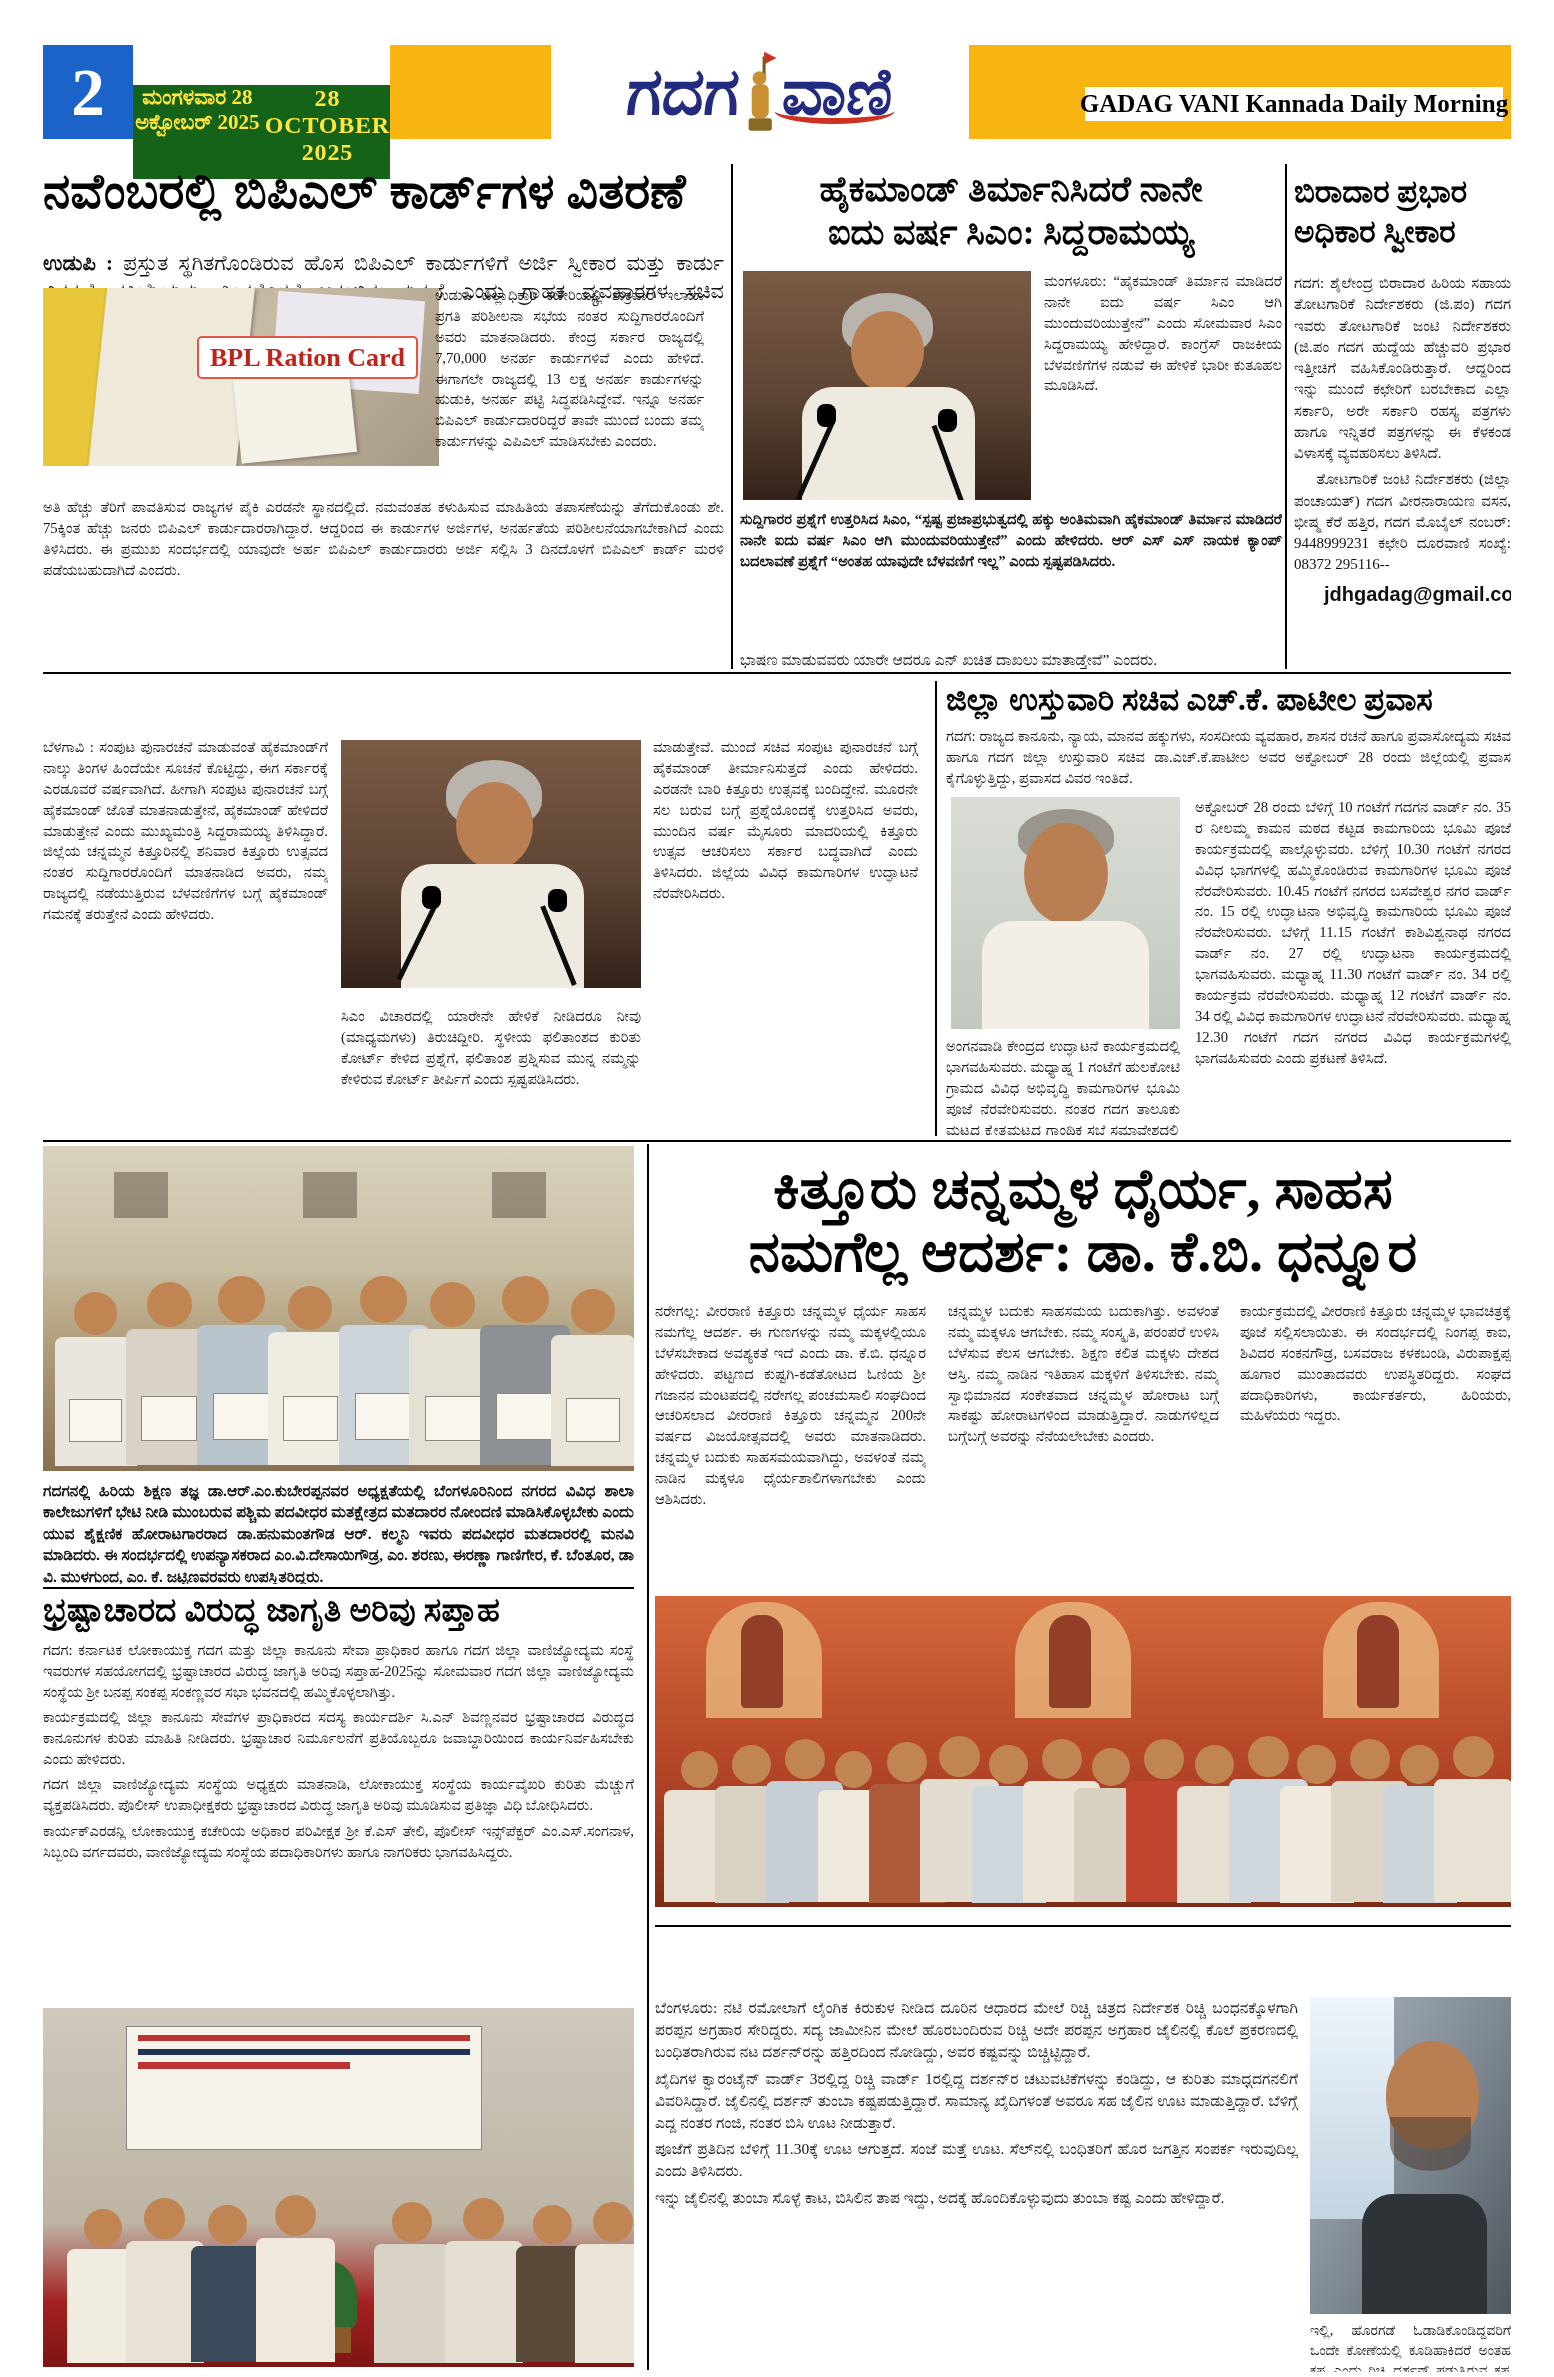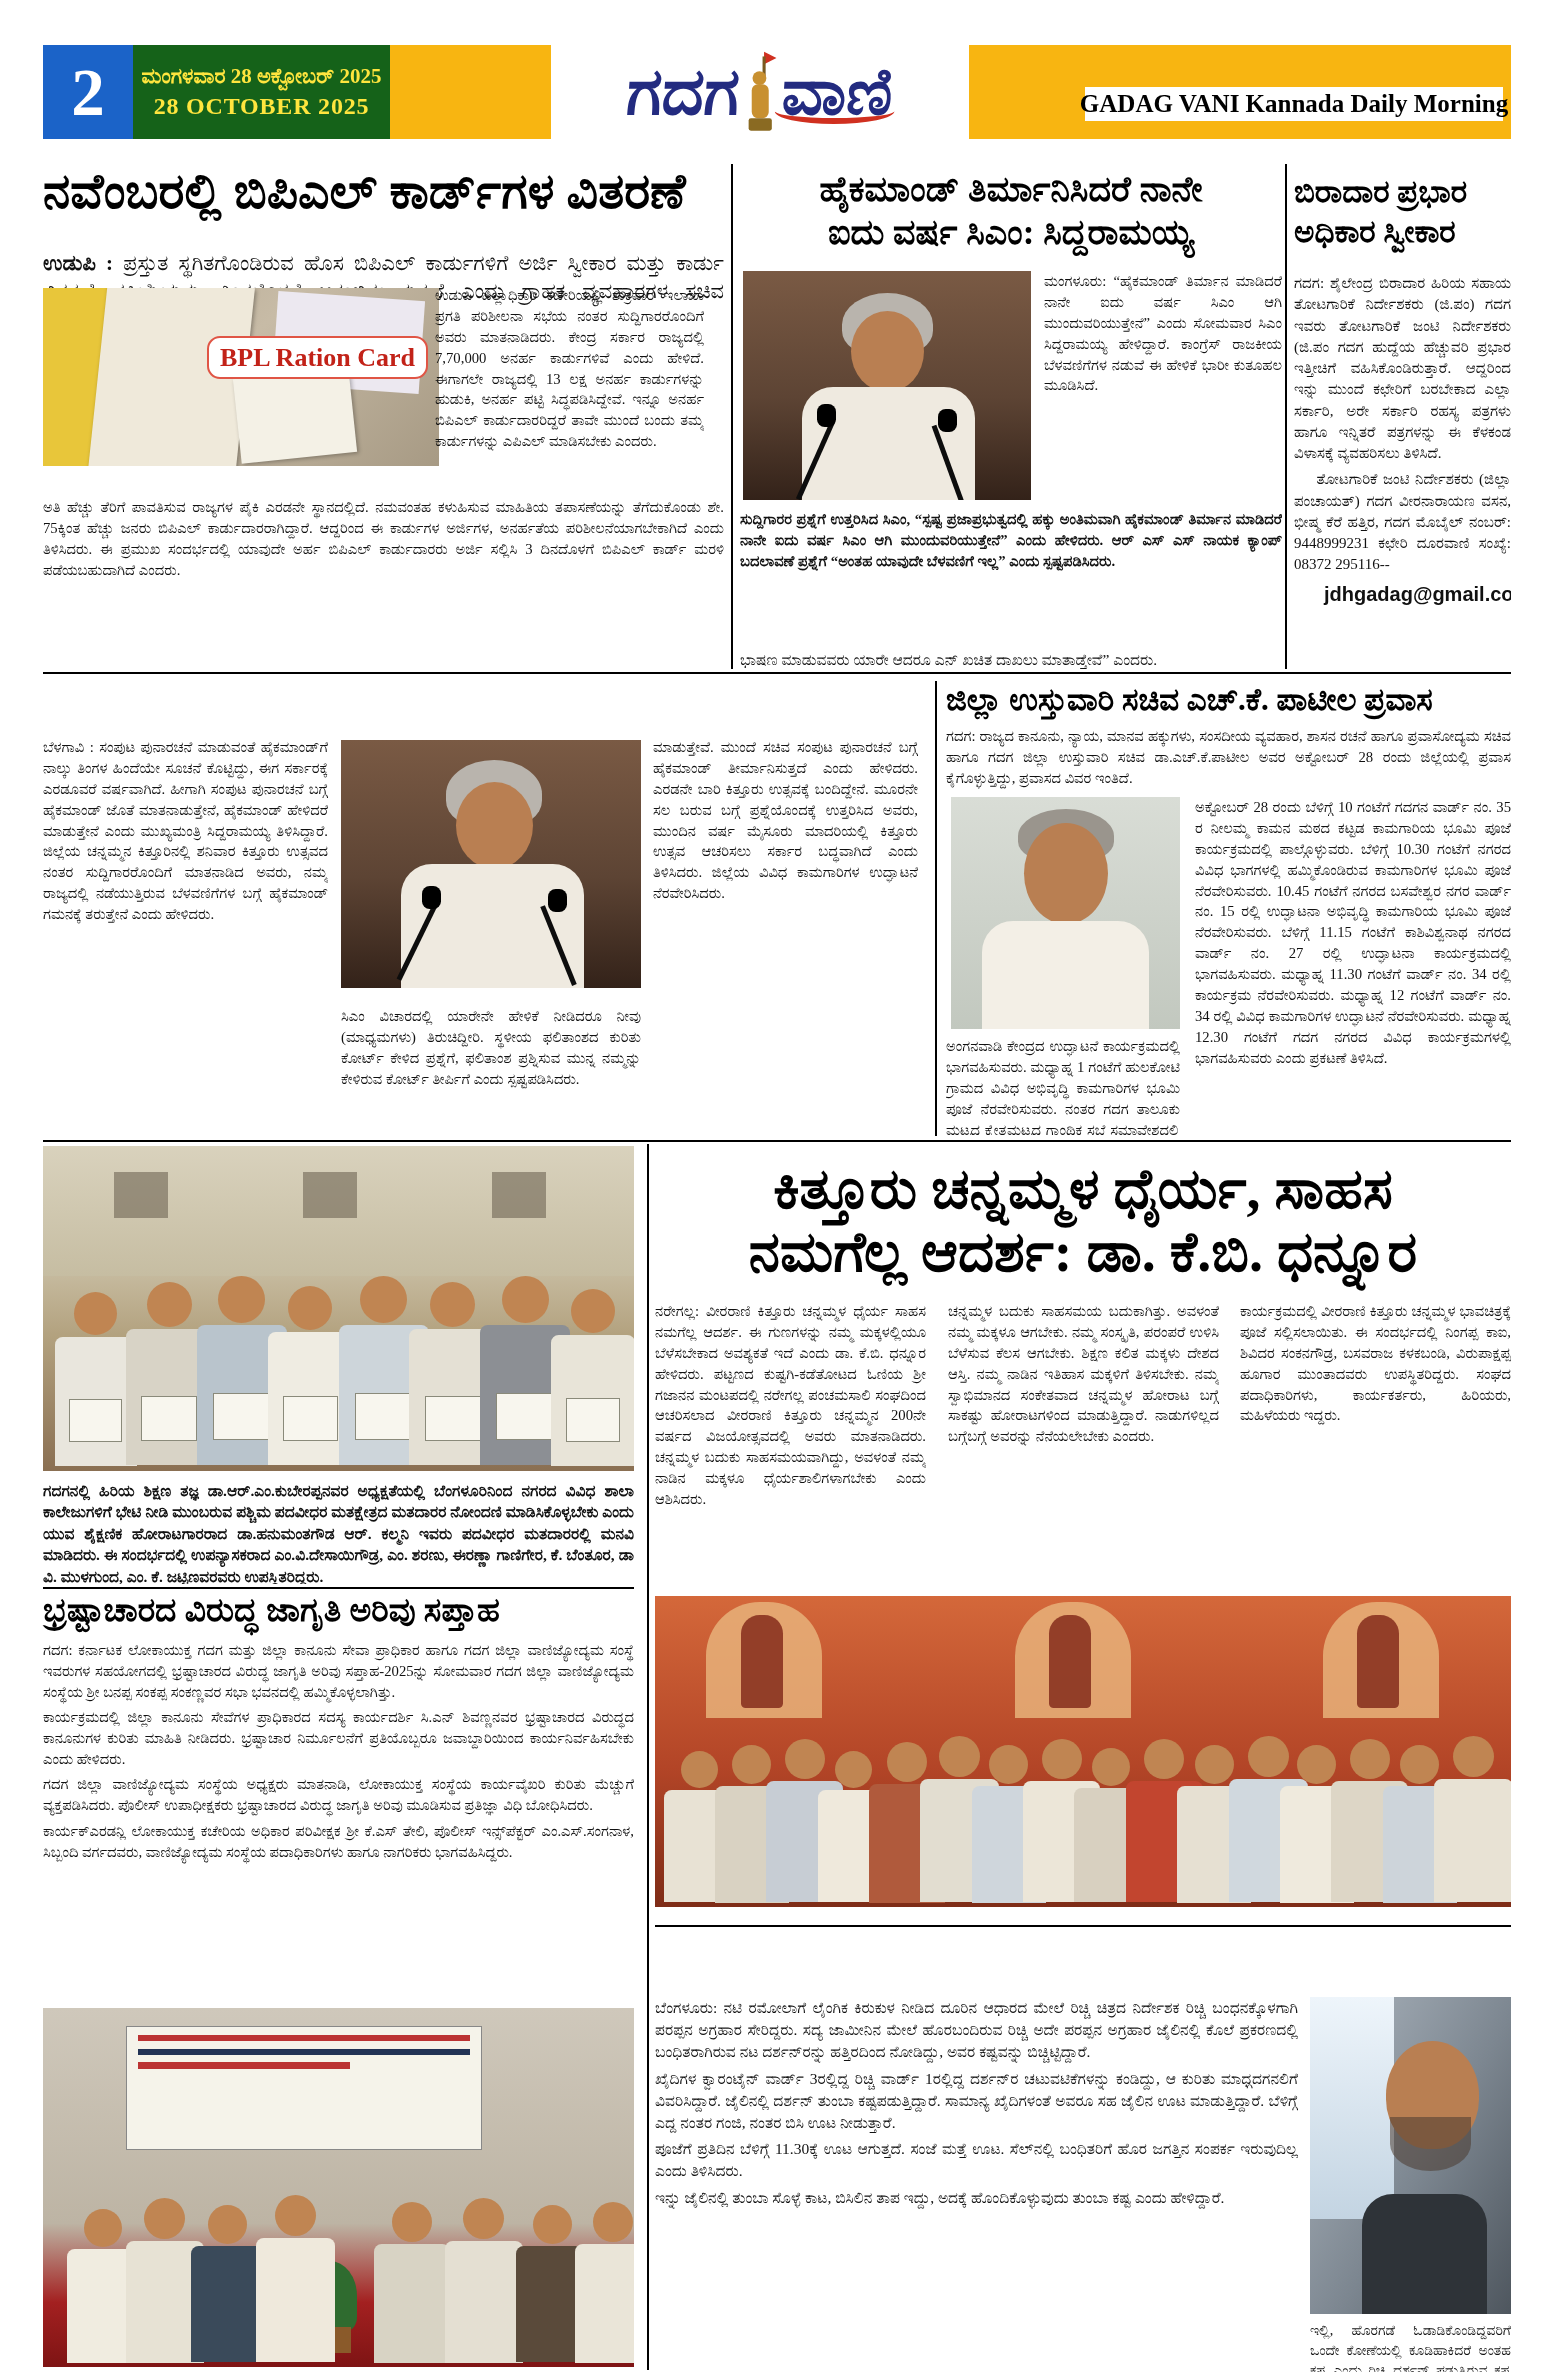--- a/index.html
+++ b/index.html
@@ -15,40 +15,40 @@
   .photo{position:absolute;overflow:hidden;background:#b9a58c;}
   .person{position:absolute;bottom:0;display:flex;flex-direction:column;align-items:center;}
   .p-head{border-radius:50%;background:#c08552;flex:none;}
   .p-torso{width:100%;border-radius:7.7px 7.7px 0 0;margin-top:1.5px;flex:none;}
   .p-paper{position:absolute;bottom:16%;background:#f8f6ee;border:0.8px solid #8a8a7a;}
   
   .hdr-box{position:absolute;top:45px;height:94px;}
   #hdr-blue{left:43px;width:90px;background:#1b63c8;display:flex;align-items:center;justify-content:center;}
   #hdr-blue span{color:#fff;font-size:67px;font-weight:700;}
   #hdr-green{left:133px;width:257px;background:#156219;color:#ffe53e;text-align:center;
-             display:flex;flex-direction:column;justify-content:center;gap:3.1px;}
+             display:flex;flex-direction:row;justify-content:center;gap:3.1px;margin-top:40px;}
   #hdr-green .l1{font-size:21px;font-weight:700;}
   #hdr-green .l2{font-size:24px;font-weight:700;letter-spacing:0.8px;}
   #hdr-gold-left{left:390px;width:161px;background:#f8b511;}
   #logo-area{left:551px;width:418px;background:#fff;display:flex;align-items:center;justify-content:center;gap:4.6px;}
   .logo-word{font-size:65px;font-weight:700;color:#232b80;transform:skewX(-4deg);line-height:1;}
   .logo-word2-wrap{position:relative;}
   .logo-swoosh{position:absolute;left:-6.2px;right:-3.1px;bottom:1.5px;height:20px;
                border-bottom:6.2px solid #d03020;border-radius:50%;}
   #hdr-gold-right{left:969px;width:542px;background:#f8b511;}
   #banner-strip{position:absolute;left:116px;top:42px;width:418px;height:34px;background:#fff;
                 display:flex;align-items:center;justify-content:center;}
   #banner-strip span{font-size:25px;font-weight:700;color:#000;white-space:nowrap;}
   
   #photo-bpl{background:linear-gradient(135deg,#b3a48e 0%,#c7bba6 45%,#a79a84 100%);}
   .bpl-book{position:absolute;left:-23px;top:-15.5px;width:139px;height:232px;background:#e8c63a;transform:rotate(8deg);}
   .bpl-page{position:absolute;left:54px;top:-7.7px;width:147px;height:217px;background:#efe9da;transform:rotate(6deg);box-shadow:1.5px 1.5px 4.6px rgba(0,0,0,.35);}
   .bpl-card{position:absolute;left:194px;top:85px;width:116px;height:85px;background:#f4f1e6;transform:rotate(-6deg);box-shadow:1.5px 1.5px 4.6px rgba(0,0,0,.3);}
   .bpl-card2{position:absolute;left:232px;top:7.7px;width:147px;height:93px;background:#ece8f0;transform:rotate(4deg);}
-  .bpl-label{position:absolute;right:11px;top:48px;background:#fff;border:2.3px solid #e05545;border-radius:13px;
+  .bpl-label{position:absolute;right:21px;top:48px;background:#fff;border:2.3px solid #e05545;border-radius:5px;
              padding:4.6px 11px;color:#c22218;font-size:26px;font-weight:700;white-space:nowrap;}
   
   .photo-dais{background:linear-gradient(180deg,#7a5a44 0%,#5d4434 55%,#332219 100%);}
   .speaker-hair{position:absolute;border-radius:50% 50% 40% 40%;background:#b9b4ad;}
   .speaker-face{position:absolute;border-radius:50%;background:#b97f52;}
   .speaker-body{position:absolute;border-radius:31px 31px 0 0;background:#efeae0;}
   .mic{position:absolute;width:5.4px;height:85px;background:#0d0d0d;}
   .mic-head{position:absolute;width:18.6px;height:23px;border-radius:7.7px;background:#000;}
   
   #photo-patil{background:linear-gradient(180deg,#d9ddd6 0%,#c2c8bf 100%);}

